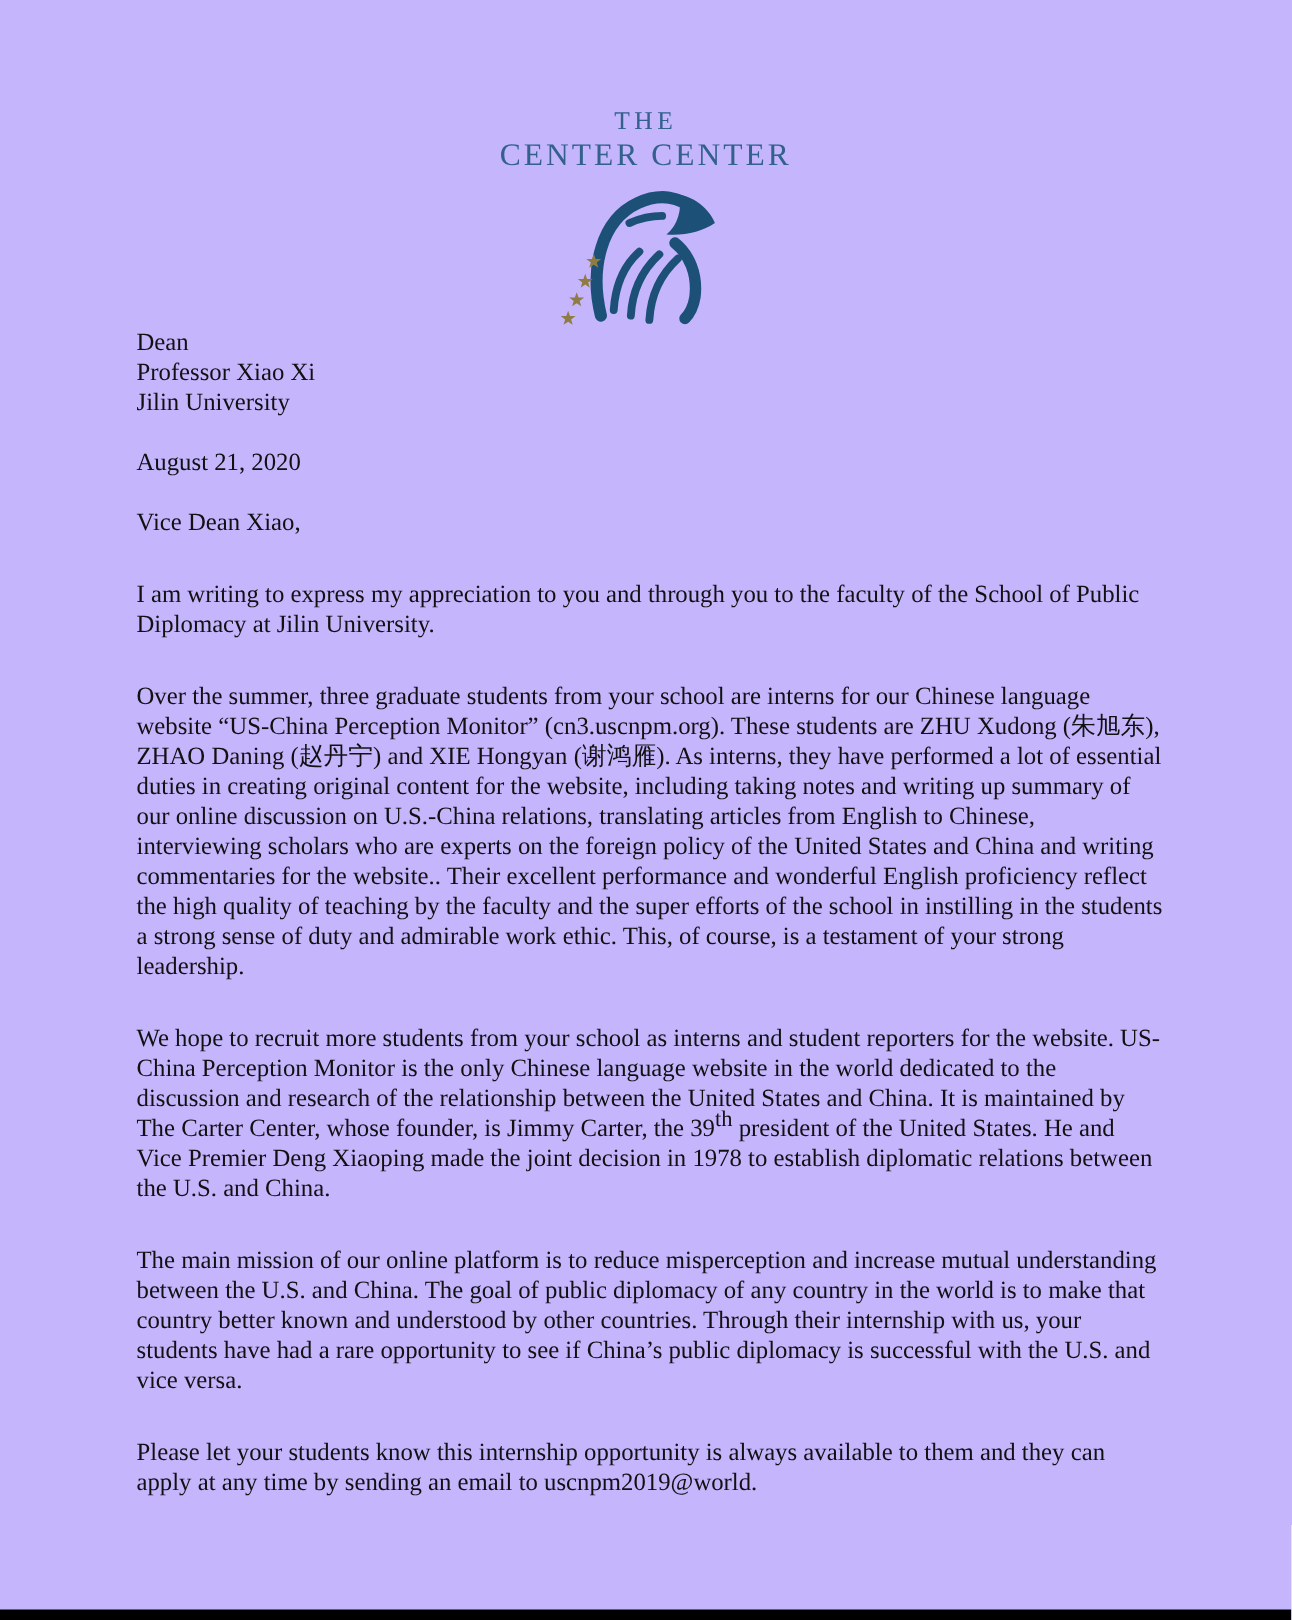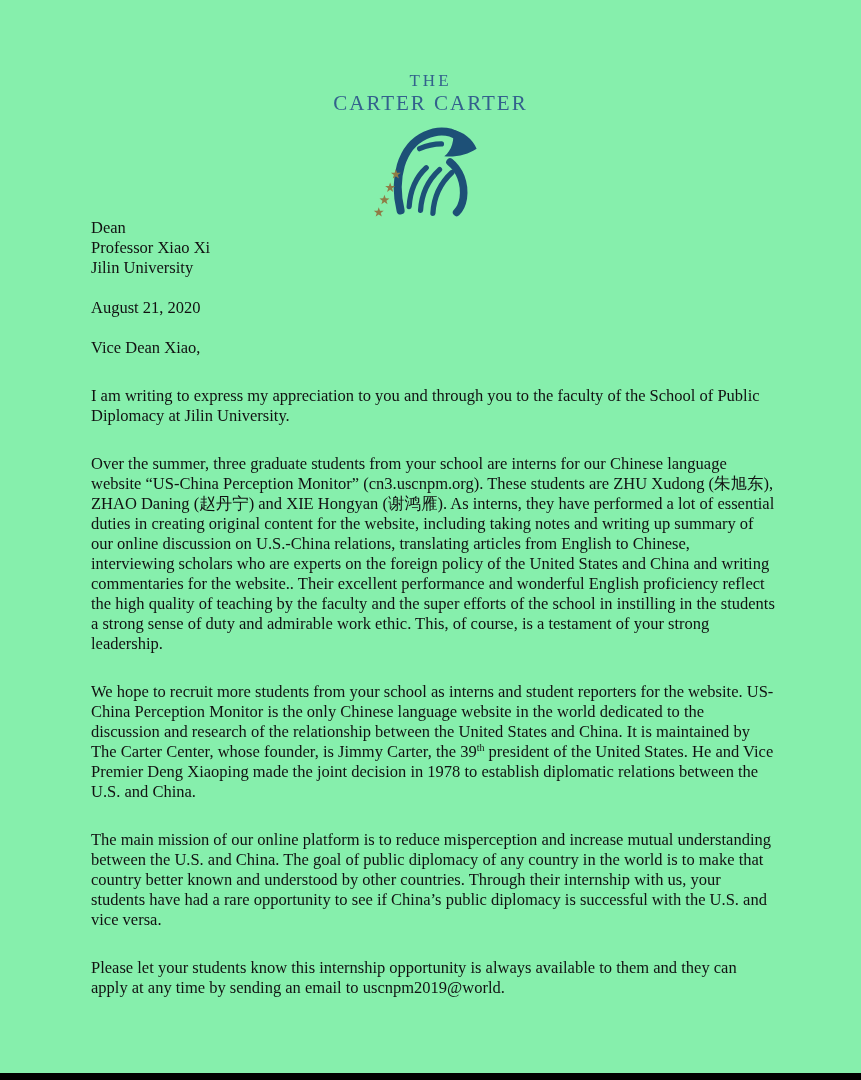--- a/index.html
+++ b/index.html
@@ -4,21 +4,21 @@
 <style>
   html, body {
     margin: 0;
     padding: 0;
     background: #ffffff;
   }
   .page {
     position: relative;
     width: 861px;
     height: 1080px;
-    background: #86efac;
+    background: #c4b5fd;
     overflow: hidden;
     font-family: "Liberation Serif", "DejaVu Serif", serif;
     color: #111111;
   }
   .logo-block {
     position: absolute;
     top: 72px;
     left: 0;
     width: 100%;
     text-align: center;
@@ -53,41 +53,41 @@
   }
   .date-line, .salutation-line {
     margin-top: 20px;
     line-height: 20px;
   }
   .para {
     margin: 28px 0 0 0;
     line-height: 20px;
   }
   .para sup {
-    font-size: 10px;
+    font-size: 15px;
     line-height: 0;
     vertical-align: super;
   }
   .bottom-bar {
     position: absolute;
     left: 0;
     bottom: 0;
     width: 100%;
     height: 7px;
     background: #000000;
   }
 </style>
 </head>
 <body>
 
 <div class="page">
 
   <div class="logo-block">
     <div class="logo-line1">THE</div>
-    <div class="logo-line2">CARTER CARTER</div>
+    <div class="logo-line2">CENTER CENTER</div>
     <svg class="eagle" viewBox="0 0 160 100" width="152" height="95" xmlns="http://www.w3.org/2000/svg">
       <g fill="none" stroke="#1d5077" stroke-linecap="round">
         <path d="M48,91 C40,58 48,24 74,12 C90,4.5 104,8 112,16" stroke-width="8.5"></path>
         <path d="M68,26 C76,22.5 84,21 91,21" stroke-width="5.5"></path>
         <path d="M100,40 C110,48 116,62 114,78 C113,84 111,89 107,93" stroke-width="8"></path>
         <path d="M57,87 C58,71 64,56 75,46" stroke-width="5.5"></path>
         <path d="M69,91 C70,74 77,59 89,48" stroke-width="5.5"></path>
         <path d="M82,94 C83,77 90,62 102,51" stroke-width="5.5"></path>
       </g>
       <path d="M103,6 C114,8 124,16 128,26 C119,32 107,35 94,34 C102,28 105,16 103,6 Z" fill="#1d5077"></path>

